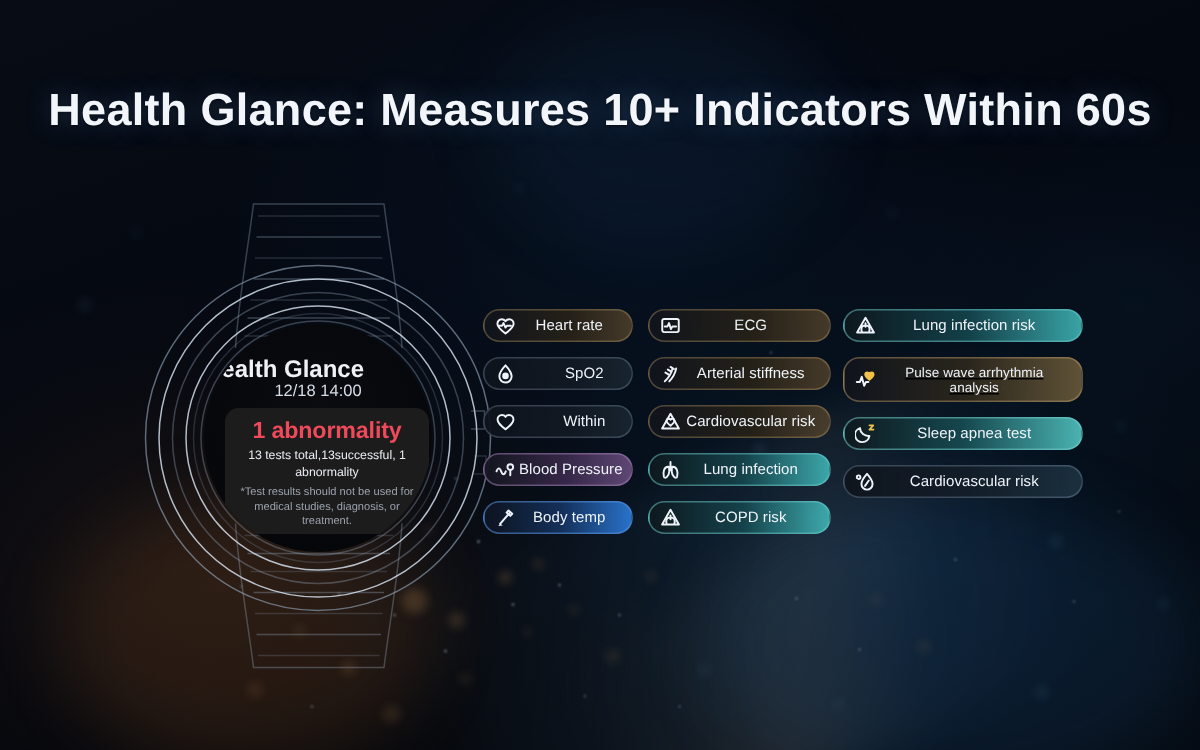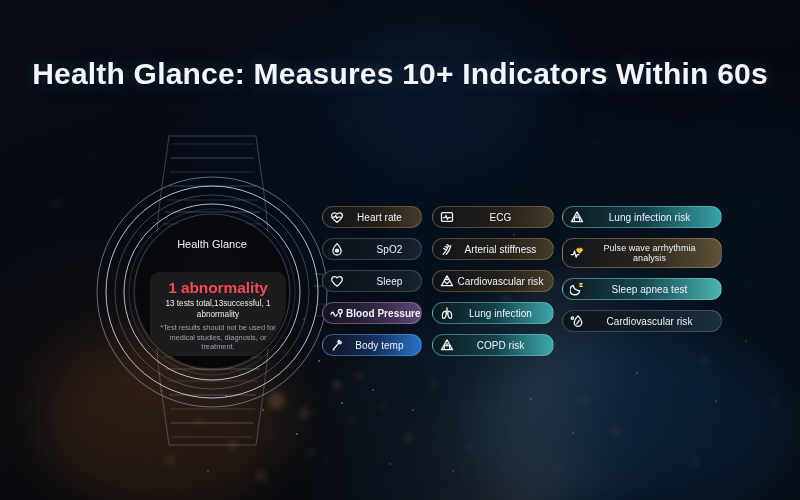--- a/index.html
+++ b/index.html
@@ -46,21 +46,21 @@
   .wline{fill:none;stroke:#93a6bd;stroke-width:1;opacity:.62;}
   .wline.dim{opacity:.36;}
   .wline.soft{opacity:.22;}
   .wline.bright{opacity:.85;stroke:#cfdcea;}
   #face{
     position:absolute;left:41px;top:88px;width:152px;height:152px;border-radius:50%;
     background:radial-gradient(circle at 50% 40%, #0a0c10 0%, #05070a 70%, #020305 100%);
     overflow:hidden;
   }
   #face-inner{position:absolute;left:0;top:0;width:152px;height:152px;}
-  .f-title{position:absolute;left:0;right:0;top:22px;text-align:center;font-size:11px;color:#eef2f7;font-weight:400;}
+  .f-title{position:absolute;left:0;right:0;top:22px;font-size:16px;color:#eef2f7;font-weight:700;}
   .f-time{position:absolute;left:0;right:0;top:39px;text-align:center;font-size:11px;color:#d5dce5;}
   .f-card{
     position:absolute;left:14px;top:56px;width:136px;height:84px;border-radius:9px;
     background:#1c1c1d;
   }
   .f-abn{text-align:center;font-size:15.5px;color:#f04a5a;font-weight:bold;margin-top:7px;letter-spacing:-.1px;}
   .f-stats{text-align:center;font-size:8.2px;color:#e9edf2;line-height:10.5px;margin-top:2px;padding:0 4px;}
   .f-note{text-align:center;font-size:7.4px;color:#9ba3ad;line-height:9.6px;margin-top:3px;padding:0 5px;}
   
   #cols{position:absolute;left:322px;top:206px;width:400px;height:165px;}
@@ -78,22 +78,22 @@
   }
   .pill .ico{flex:0 0 auto;width:14px;height:14px;display:block;margin-right:2px;}
   .pill .lbl{
     flex:1;text-align:center;font-size:10px;color:#eef3f9;white-space:nowrap;
     letter-spacing:.05px;line-height:11px;
   }
   .pill.two{height:30px;}
   .pill.two .lbl{font-size:9px;line-height:10.5px;white-space:normal;}
   
   .g-amber{background:linear-gradient(90deg, rgba(16,20,28,0.95) 0%, rgba(40,34,24,0.92) 58%, rgba(96,76,46,0.70) 100%);border-color:rgba(178,150,100,0.40);}
-  .g-amber2{background:linear-gradient(90deg, rgba(16,20,28,0.95) 0%, rgba(46,40,28,0.92) 52%, rgba(130,108,66,0.72) 100%);border-color:rgba(190,162,110,0.45);}
-  .g-purple{background:linear-gradient(90deg, rgba(20,22,32,0.95) 0%, rgba(62,44,80,0.85) 55%, rgba(128,92,150,0.72) 100%);border-color:rgba(175,140,195,0.48);font-weight:bold;}
+  .g-amber2{background:linear-gradient(90deg, rgba(16,20,28,0.95) 0%, rgba(46,40,28,0.92) 52%, rgba(130,108,66,0.72) 100%);border-color:rgba(190,162,110,0.45);text-decoration:underline;}
+  .g-purple{background:linear-gradient(90deg, rgba(20,22,32,0.95) 0%, rgba(62,44,80,0.85) 55%, rgba(128,92,150,0.72) 100%);border-color:rgba(175,140,195,0.48);}
   .g-blue{background:linear-gradient(90deg, rgba(14,20,32,0.95) 0%, rgba(22,52,98,0.88) 52%, rgba(44,122,215,0.92) 100%);border-color:rgba(90,150,225,0.55);}
   .g-teal{background:linear-gradient(90deg, rgba(14,24,30,0.95) 0%, rgba(22,72,80,0.86) 52%, rgba(70,200,200,0.80) 100%);border-color:rgba(110,205,205,0.50);}
   .g-teal2{background:linear-gradient(90deg, rgba(14,24,30,0.95) 0%, rgba(24,80,86,0.86) 50%, rgba(90,215,210,0.82) 100%);border-color:rgba(120,215,210,0.52);}
   .g-dark{background:linear-gradient(90deg, rgba(14,20,28,0.94) 0%, rgba(18,26,36,0.92) 60%, rgba(26,38,50,0.90) 100%);border-color:rgba(140,160,185,0.32);gap:20px;}
   .g-cool{background:linear-gradient(90deg, rgba(14,20,28,0.94) 0%, rgba(20,30,42,0.92) 55%, rgba(30,52,66,0.88) 100%);border-color:rgba(140,165,190,0.34);}
 </style>
 </head>
 <body>
 
 <div id="stage">
@@ -187,20 +187,21 @@
       <circle class="wline bright" cx="117" cy="164" r="88"></circle>
       <circle class="wline soft" cx="117" cy="164" r="83"></circle>
       <circle class="wline dim" cx="117" cy="164" r="78"></circle>
 
       <path class="wline dim" d="M219 146 L228 146 L228 158 L219 158"></path>
       <path class="wline soft" d="M221 176 L229 176 L229 188 L221 188"></path>
     </svg>
     <div id="face">
       <div id="face-inner">
         <div class="f-title">Health Glance</div>
+        <div class="f-time">12/18 14:00</div>
         <div class="f-card">
           <div class="f-abn">1 abnormality</div>
           <div class="f-stats">13 tests total,13successful, 1 abnormality</div>
           <div class="f-note">*Test results should not be used for medical studies, diagnosis, or treatment.</div>
         </div>
       </div>
     </div>
   </div>
 
   <div id="cols">
@@ -216,21 +217,21 @@
           <svg class="ico" viewBox="0 0 14 14">
             <path d="M7 1.6C7 1.6 2.9 6 2.9 8.9a4.1 4.1 0 008.2 0C11.1 6 7 1.6 7 1.6z" stroke="#eef3f9" stroke-width="1.3" fill="none" stroke-linecap="round" stroke-linejoin="round"></path>
             <circle cx="7" cy="8.6" r="2.2" fill="#eef3f9"></circle>
           </svg>
           <span class="lbl">SpO2</span>
         </div>
         <div class="pill g-dark">
           <svg class="ico" viewBox="0 0 14 14">
             <path d="M7 12.2C4 9.8 1.7 8 1.7 5.6c0-1.8 1.4-3 2.9-3 1 0 1.9.5 2.4 1.3.5-.8 1.4-1.3 2.4-1.3 1.5 0 2.9 1.2 2.9 3 0 2.4-2.3 4.2-5.3 6.6z" stroke="#eef3f9" stroke-width="1.3" fill="none" stroke-linecap="round" stroke-linejoin="round"></path>
           </svg>
-          <span class="lbl">Sleep</span>
+          <span class="lbl">Within</span>
         </div>
         <div class="pill g-purple">
           <svg class="ico" viewBox="0 0 14 14">
             <path d="M1 8.2c1-2.6 2.1-2.6 3.1 0s2.1 2.6 3.1 0" stroke="#eef3f9" stroke-width="1.3" fill="none" stroke-linecap="round" stroke-linejoin="round"></path>
             <circle cx="10.2" cy="5.4" r="1.9" stroke="#eef3f9" stroke-width="1.3" fill="none" stroke-linecap="round" stroke-linejoin="round"></circle>
             <path d="M10.2 7.3v3.6" stroke="#eef3f9" stroke-width="1.3" fill="none" stroke-linecap="round" stroke-linejoin="round"></path>
           </svg>
           <span class="lbl">Blood Pressure</span>
         </div>
         <div class="pill g-blue">

